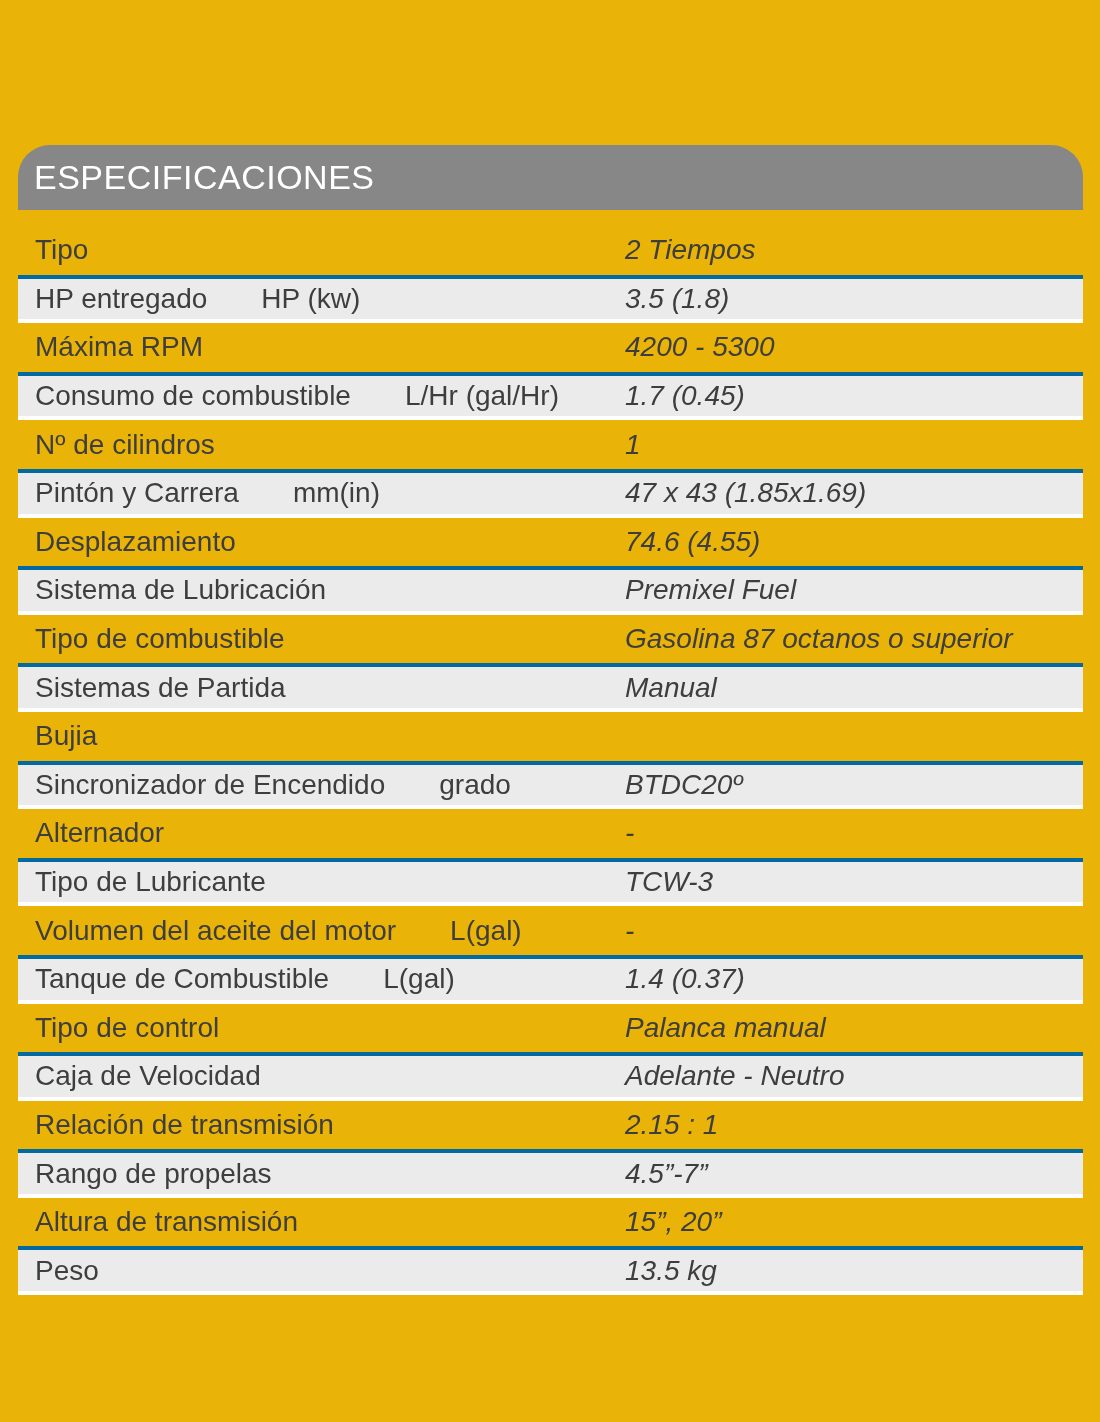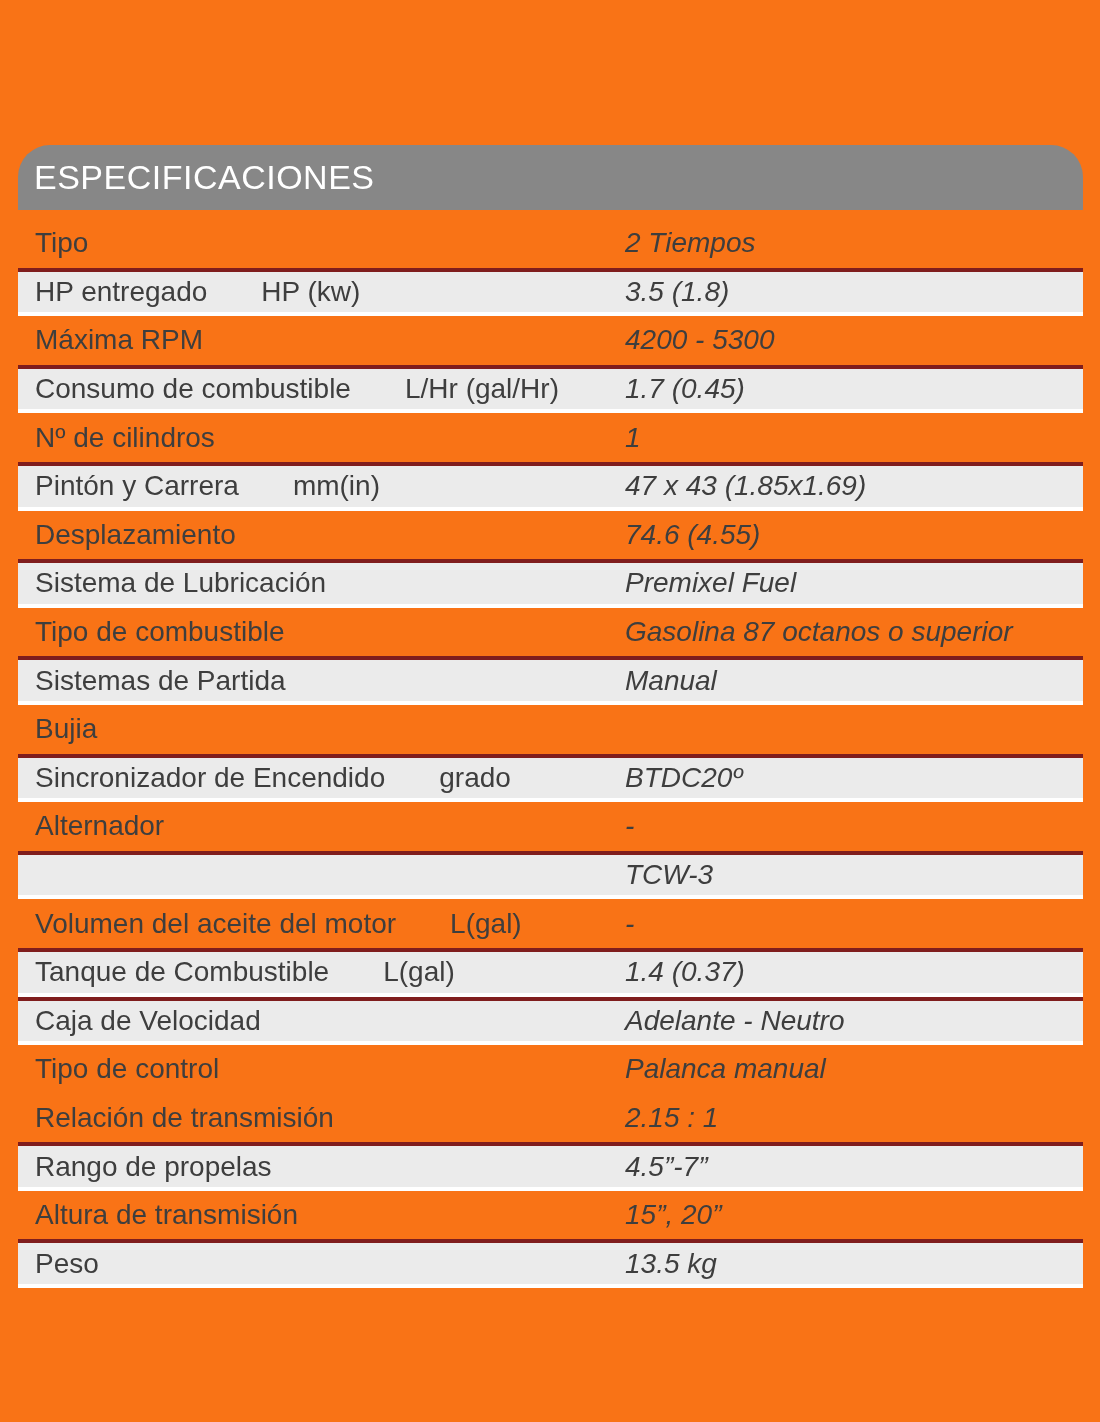--- a/index.html
+++ b/index.html
@@ -4,21 +4,21 @@
 <style>
   html, body {
     margin: 0;
     padding: 0;
     background: #ffffff;
   }
   .page {
     position: relative;
     width: 1100px;
     height: 1422px;
-    background: #f97316;
+    background: #eab308;
     font-family: "Liberation Sans", sans-serif;
     overflow: hidden;
   }
   .banner {
     position: absolute;
     left: 18px;
     top: 145px;
     width: 1065px;
     height: 65px;
     background: #878787;
@@ -32,35 +32,35 @@
     color: #ffffff;
     font-size: 34px;
     font-weight: 400;
     letter-spacing: 0.5px;
   }
   .spec-table {
     position: absolute;
     left: 18px;
     top: 210px;
     width: 1065px;
-    padding-top: 9px;
+    padding-top: 16px;
   }
   .row {
     position: relative;
     height: 48.6px;
     box-sizing: border-box;
     display: flex;
     align-items: center;
     font-size: 28px;
     color: #3e3e3e;
   }
   .row.striped {
     background: #ebebeb;
     background-clip: padding-box;
-    border-top: 4px solid #7f1d1d;
+    border-top: 4px solid #0369a1;
     border-bottom: 4px solid #ffffff;
   }
   .label {
     margin-left: 17px;
     white-space: pre;
   }
   .unit {
     margin-left: 54px;
     white-space: pre;
   }
@@ -151,46 +151,47 @@
     <span class="value">BTDC20º</span>
   </div>
 
   <div class="row">
     <span class="label">Alternador</span>
 
     <span class="value">-</span>
   </div>
 
   <div class="row striped">
+    <span class="label">Tipo de Lubricante</span>
 
     <span class="value">TCW-3</span>
   </div>
 
   <div class="row">
     <span class="label">Volumen del aceite del motor</span>
     <span class="unit">L(gal)</span>
     <span class="value">-</span>
   </div>
 
   <div class="row striped">
     <span class="label">Tanque de Combustible</span>
     <span class="unit">L(gal)</span>
     <span class="value">1.4 (0.37)</span>
   </div>
 
+  <div class="row">
+    <span class="label">Tipo de control</span>
+
+    <span class="value">Palanca manual</span>
+  </div>
+
   <div class="row striped">
     <span class="label">Caja de Velocidad</span>
 
     <span class="value">Adelante - Neutro</span>
-  </div>
-
-  <div class="row">
-    <span class="label">Tipo de control</span>
-
-    <span class="value">Palanca manual</span>
   </div>
 
   <div class="row">
     <span class="label">Relación de transmisión</span>
 
     <span class="value">2.15 : 1</span>
   </div>
 
   <div class="row striped">
     <span class="label">Rango de propelas</span>

